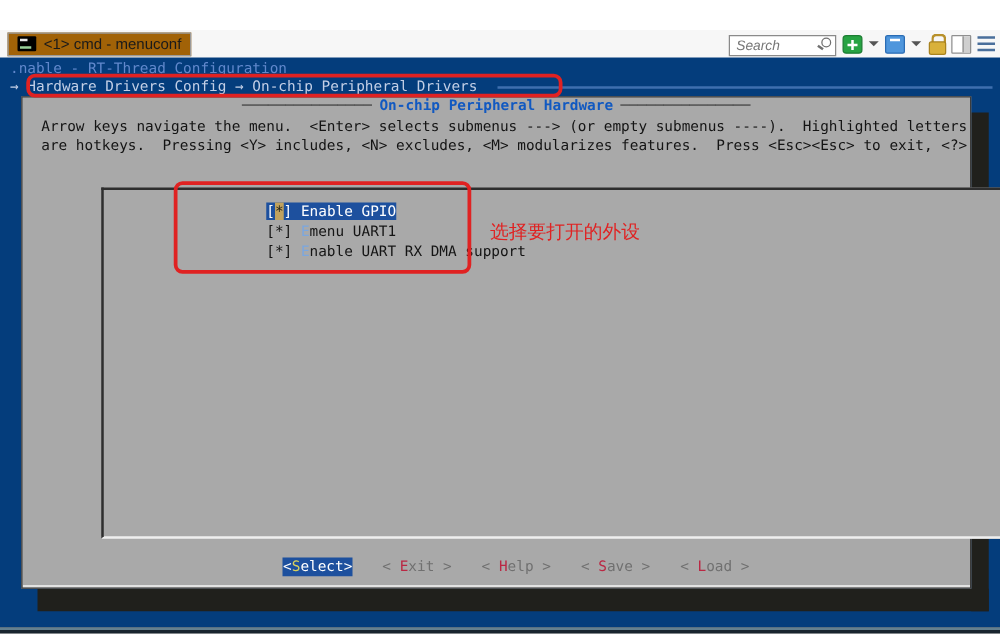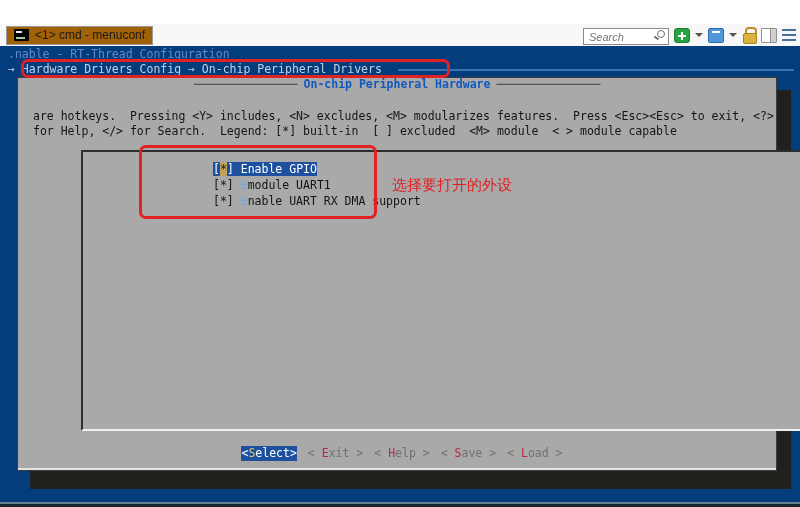--- a/index.html
+++ b/index.html
@@ -74,21 +74,21 @@
 
   .listbox { position:absolute; left:15px; top:72px; width:728px; height:281px;
              border:2px solid; border-color:#2e2e2e #efefef #efefef #2e2e2e; background:#a9a9a9;margin-left:48px; }
   .menu { position:absolute; left:130px; top:10px; }
   .mi { white-space:pre; height:16px; color:#141414; }
   .mi .hk { color:#7aa7e0; }
   .mi.selected .selbg { background:#1d509e; color:#ffffff; }
   .mi.selected .hk { color:#ffffff; }
   .mi .cursor { background:#c0a25e; color:#23231a; }
 
-  .btnrow { position:absolute; left:5px; top:368px; width:100%; display:flex; justify-content:center; gap:11px; white-space:pre; }
+  .btnrow { position:absolute; left:16px; top:368px; width:100%; display:flex; justify-content:center; gap:24px; white-space:pre; }
   .dbtn { color:#707070; }
   .dbtn .hkr { color:#ba2743; }
   .dbtn.focused { background:#1d509e; color:#ffffff; }
   .dbtn.focused .hkr { color:#d8d05c; }
 
   .redbox { position:absolute; border:3px solid #e02222; border-radius:7px; z-index:20; }
   .rb1 { left:21px; top:13px; width:429px; height:19px; }
   .rb2 { left:139px; top:99px; width:238px; height:74px; }
   .rednote { position:absolute; left:392px; top:132px; z-index:20; color:#e02222;
              font-family:"DejaVu Sans", "Liberation Sans", sans-serif; font-size:15px; }
@@ -132,27 +132,27 @@
     <div class="tl2"><span>→ </span><span>Hardware Drivers Config → On-chip Peripheral Drivers</span></div>
     <div class="brule"></div>
 
     <div class="shadow-r"></div>
     <div class="shadow-b"></div>
 
     <div class="dialog">
       <div class="dlg-titlerow">
         <span class="dash">───────────────</span><span class="dlg-title">On-chip Peripheral Hardware</span><span class="dash">───────────────</span>
       </div>
+      <div class="ins ins0">Arrow keys navigate the menu.  &lt;Enter&gt; selects submenus ---&gt; (or empty submenus ----).  Highlighted letters</div>
       <div class="ins ins1">are hotkeys.  Pressing &lt;Y&gt; includes, &lt;N&gt; excludes, &lt;M&gt; modularizes features.  Press &lt;Esc&gt;&lt;Esc&gt; to exit, &lt;?&gt;</div>
-      <div class="ins ins2">for Help, &lt;/&gt; for Search.  Legend: [*] built-in  [ ] excluded  &lt;M&gt; module  &lt; &gt; module capable</div>
 
       <div class="listbox">
         <div class="menu">
           <div class="mi selected"><span class="selbg"><span>[</span><span class="cursor">*</span><span>] </span><span class="hk">E</span><span>nable GPIO</span></span></div>
-          <div class="mi"><span>[*] </span><span class="hk">E</span><span>module UART1</span></div>
+          <div class="mi"><span>[*] </span><span class="hk">E</span><span>menu UART1</span></div>
           <div class="mi"><span>[*] </span><span class="hk">E</span><span>nable UART RX DMA support</span></div>
         </div>
       </div>
 
       <div class="btnrow">
         <span class="dbtn focused"><span>&lt;</span><span class="hkr">S</span><span>elect&gt;</span></span>
         <span class="dbtn"><span>&lt; </span><span class="hkr">E</span><span>xit &gt;</span></span>
         <span class="dbtn"><span>&lt; </span><span class="hkr">H</span><span>elp &gt;</span></span>
         <span class="dbtn"><span>&lt; </span><span class="hkr">S</span><span>ave &gt;</span></span>
         <span class="dbtn"><span>&lt; </span><span class="hkr">L</span><span>oad &gt;</span></span>

